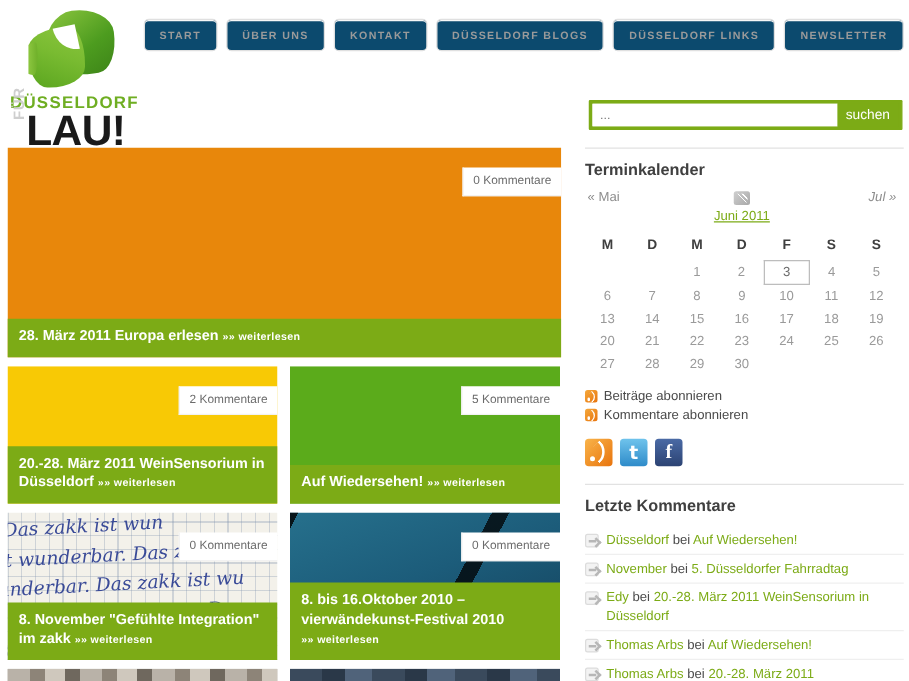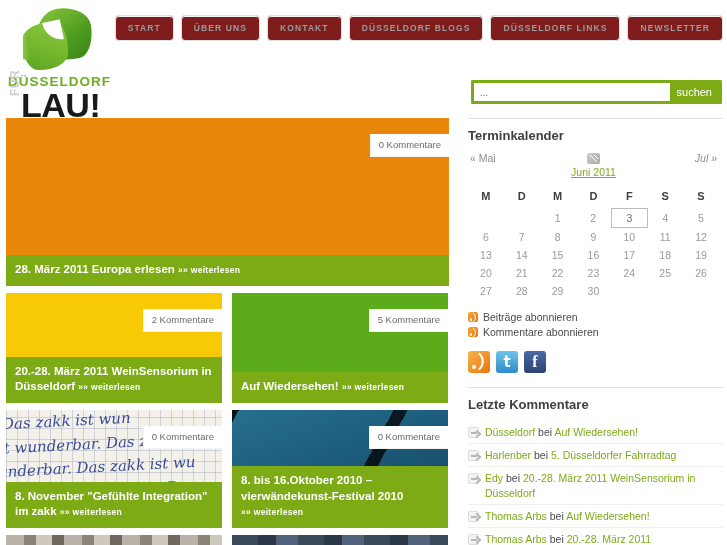--- a/index.html
+++ b/index.html
@@ -52,21 +52,21 @@
   }
   #logo-lau {
     position: absolute; left: 13px; top: -2px;
     font-size: 34px; font-weight: bold; color: #1a1a1a;
     letter-spacing: -0.5px; line-height: 1;
   }
 
   
   #nav { position: absolute; right: 4px; top: 15px; display: flex; gap: 7px; }
   .nav-btn {
-    background: #7f1d1d;
+    background: #0c4a6e;
     border: 1px solid #e0e0e0;
     border-radius: 4px;
     color: #9a9a9a;
     font-size: 8.5px;
     font-weight: bold;
     letter-spacing: 1.1px;
     padding: 7px 12px 7px 12px;
     white-space: nowrap;
     cursor: pointer;
     box-shadow: inset 0 1px 0 #f7f7f7;
@@ -503,21 +503,21 @@
 
       <div id="comments">
         <div class="side-h">Letzte Kommentare</div>
 
         <div class="cmt">
           <span class="cmt-ico"></span>
           <span class="cmt-text"><span>Düsseldorf</span><b> bei </b><span>Auf Wiedersehen!</span></span>
         </div>
         <div class="cmt">
           <span class="cmt-ico"></span>
-          <span class="cmt-text"><span>Harlenber</span><b> bei </b><span>5. Düsseldorfer Fahrradtag</span></span>
+          <span class="cmt-text"><span>November</span><b> bei </b><span>5. Düsseldorfer Fahrradtag</span></span>
         </div>
         <div class="cmt">
           <span class="cmt-ico"></span>
           <span class="cmt-text"><span>Edy</span><b> bei </b><span>20.-28. März 2011 WeinSensorium in Düsseldorf</span></span>
         </div>
         <div class="cmt">
           <span class="cmt-ico"></span>
           <span class="cmt-text"><span>Thomas Arbs</span><b> bei </b><span>Auf Wiedersehen!</span></span>
         </div>
         <div class="cmt">

